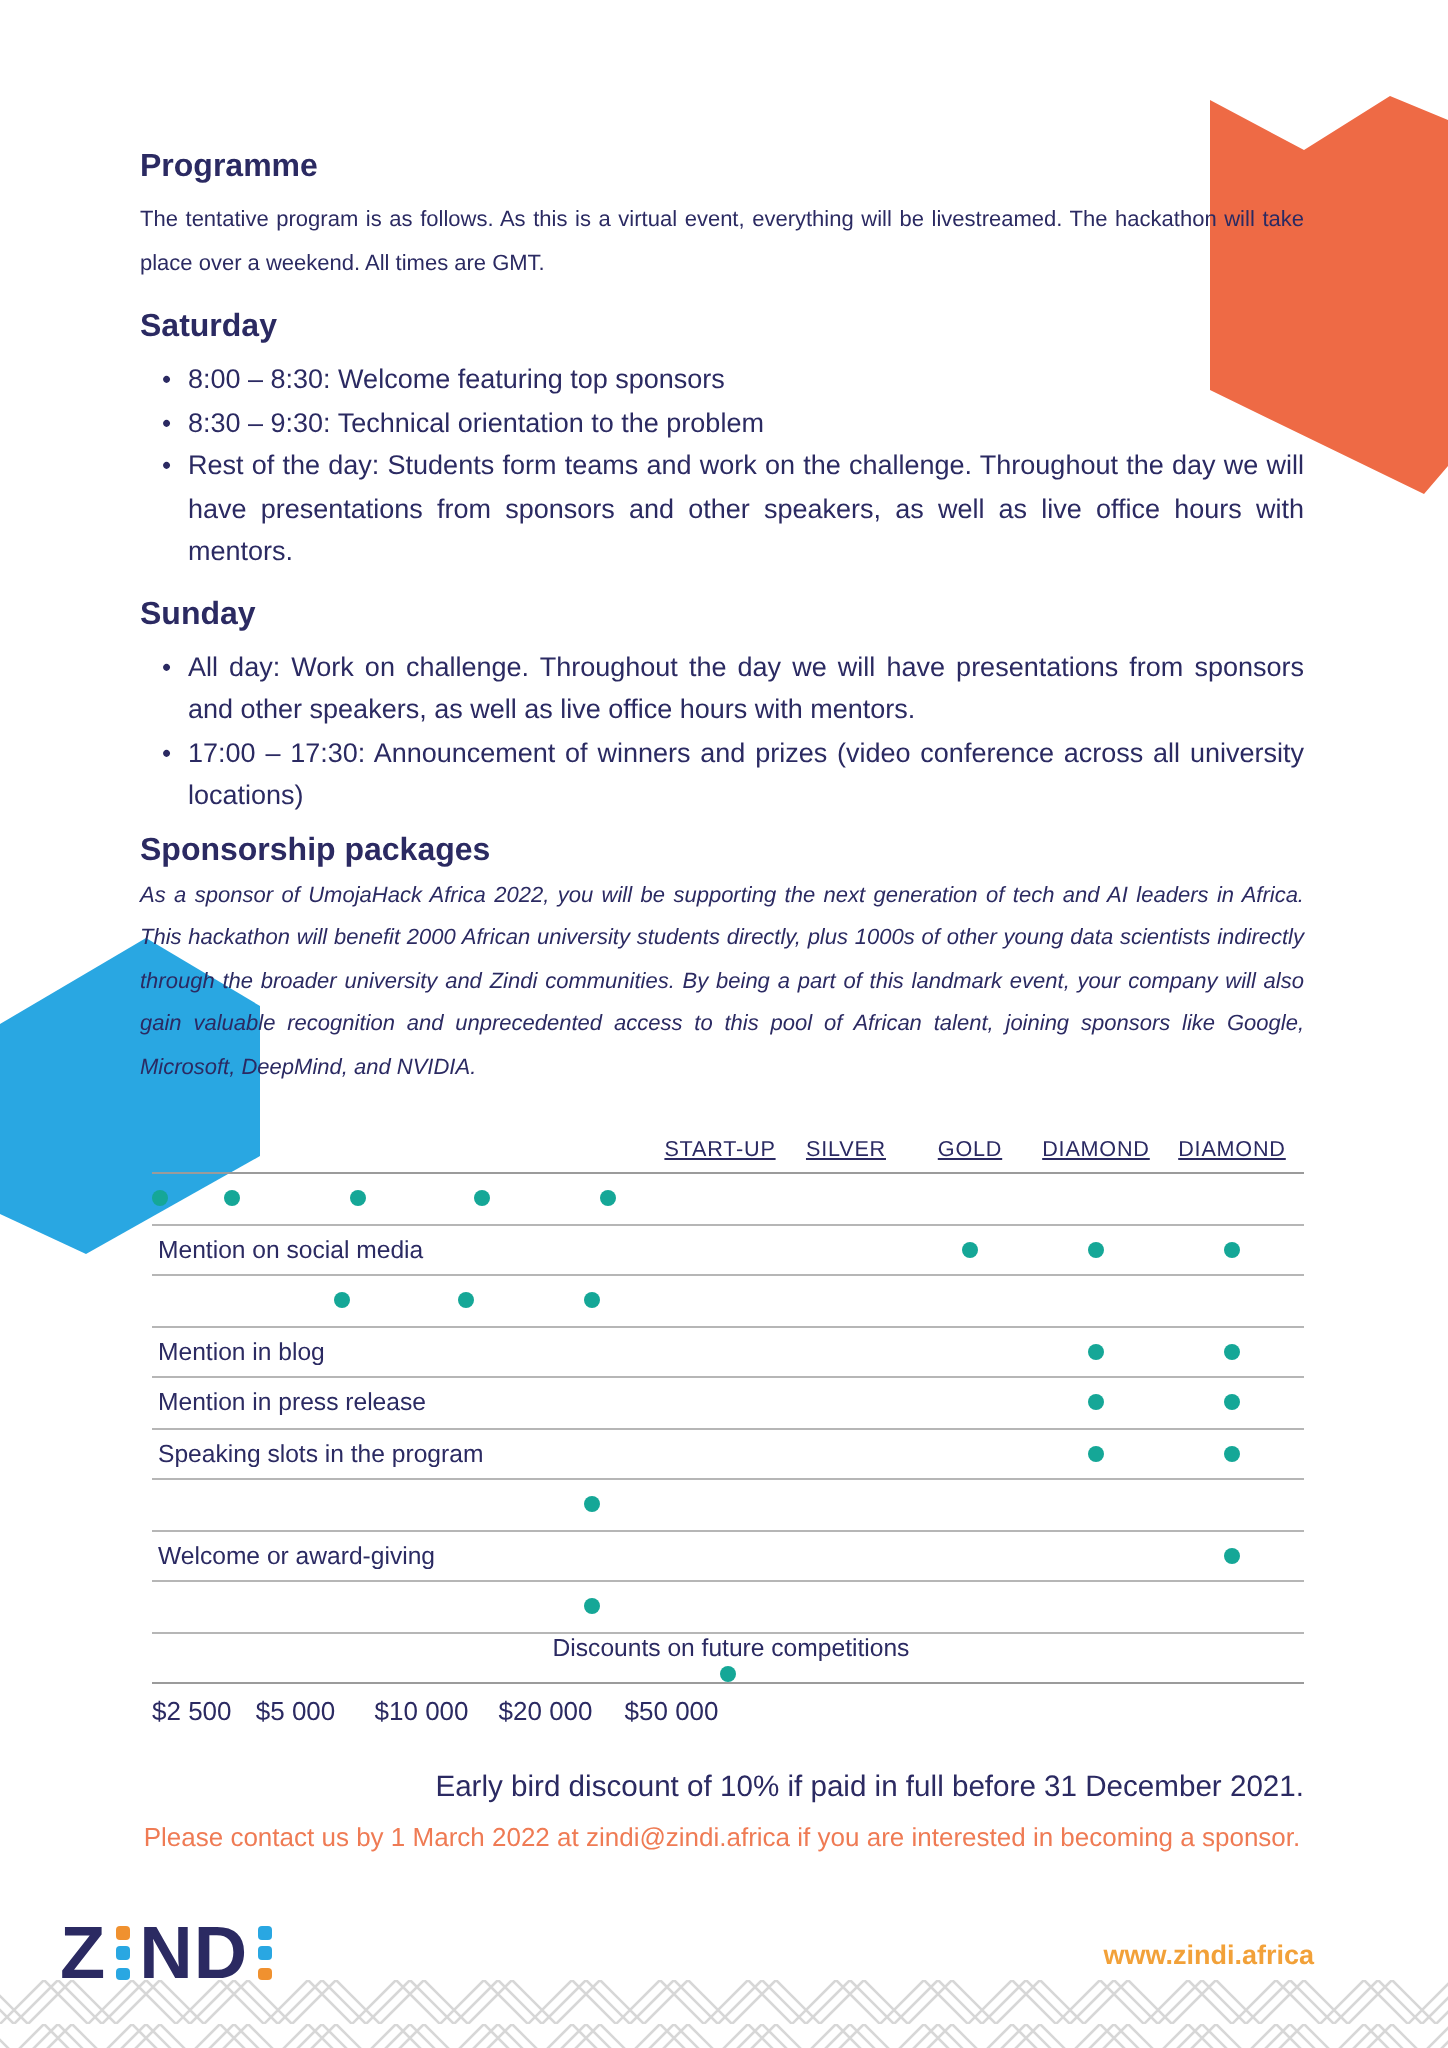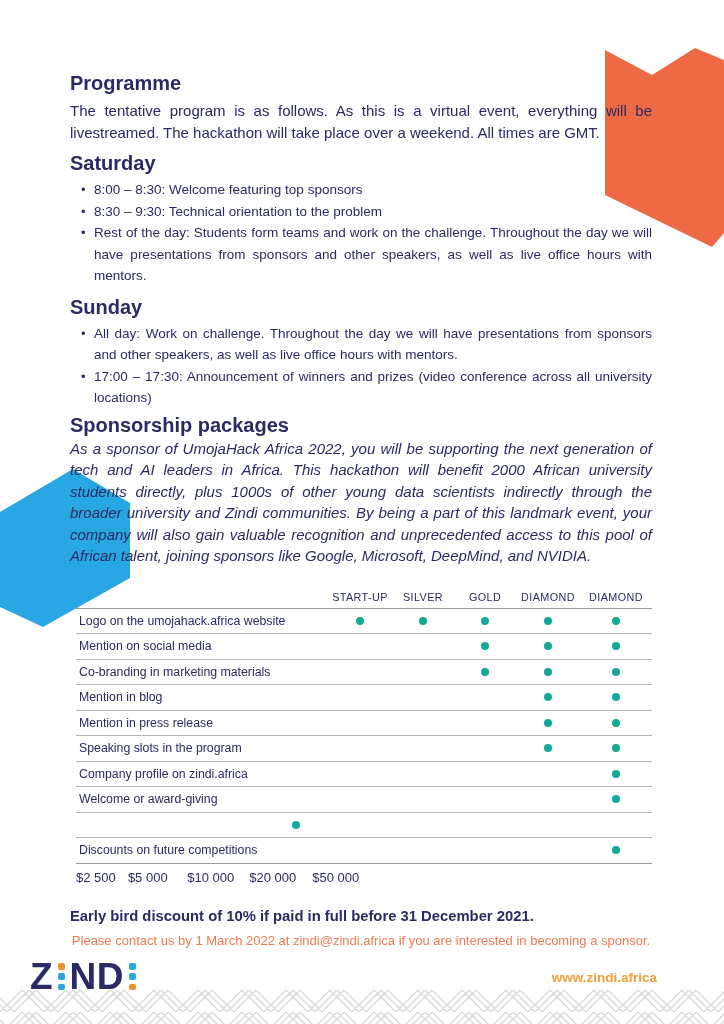--- a/index.html
+++ b/index.html
@@ -5,53 +5,53 @@
   html,body { margin:0; padding:0; background:#ffffff; }
   .page {
     position:relative; width:724px; height:1024px; overflow:hidden; background:#fff;
     font-family:"Liberation Sans","DejaVu Sans",sans-serif; color:var(--navy,#2B2A62);
   }
   .bg-shapes { position:absolute; left:0; top:0; z-index:0; }
   .orange-shape { fill:var(--orange-shape,#EE6A45); }
   .blue-shape   { fill:var(--blue-shape,#29A7E2); }
 
   .content { position:absolute; left:70px; top:74px; width:582px; z-index:1; }
-  .h { font-size:20px; font-weight:700; color:var(--navy); margin:0; line-height:19px; }
+  .h { font-size:16px; font-weight:700; color:var(--navy); margin:0; line-height:19px; }
   .first { margin-top:0; }
   .mt3{margin-top:3px;font-style:italic;} .mt7{margin-top:7px;} .mt11{margin-top:11px;}
   p.body {
-    margin:7px 0 0; font-size:15px; line-height:21.5px; color:var(--navy);
+    margin:7px 0 0; font-size:11px; line-height:21.5px; color:var(--navy);
     text-align:justify;
   }
   p.body.mt3{margin-top:3px;}
   ul.list { margin:6px 0 0; padding:0 0 0 24px; list-style:none; }
   ul.list li {
     position:relative; font-size:13.5px; line-height:21.5px; color:var(--navy); text-align:justify;
   }
   ul.list li::before { content:"•"; position:absolute; left:-13px; top:0; font-size:13px; color:var(--navy); }
 
   .pkg-table { margin:16px 0 0 6px; }
   .t-header, .t-row { display:flex; align-items:center; }
   .t-header { height:20px; align-items:flex-end; padding-bottom:5px; border-bottom:1px solid #9b9b9b; }
   .t-label { flex:1 1 auto; font-size:12.3px; color:var(--navy); padding-left:3px; white-space:nowrap; }
   .t-cell { flex:0 0 auto; display:flex; align-items:center; justify-content:center; white-space:nowrap; }
   .t-header > :nth-child(2), .t-row > :nth-child(2) { width:64px; }
   .t-header > :nth-child(3), .t-row > :nth-child(3) { width:62px; }
   .t-header > :nth-child(4), .t-row > :nth-child(4) { width:62px; }
   .t-header > :nth-child(5), .t-row > :nth-child(5) { width:64px; }
   .t-header > :nth-child(6), .t-row > :nth-child(6) { width:72px; }
-  .t-colhead { font-size:10.8px; letter-spacing:.4px; font-weight:500; color:var(--navy); }
+  .t-colhead { font-size:10.8px; letter-spacing:.4px; font-weight:500; color:var(--navy);text-decoration:underline; }
   #t-rows .t-row { height:24.5px; border-bottom:1px solid #b6b6b6; }
-  #t-rows .t-row:last-child { border-bottom-color:#9b9b9b; }
+  #t-rows .t-row:last-child { border-bottom-color:#9b9b9b;flex-direction:column; }
   .dot { width:8px; height:8px; border-radius:50%; background:var(--teal,#15A797); display:block; }
   .t-cost { height:27px; }
   .t-cost .t-label { font-size:11.4px; letter-spacing:.4px; }
   .cost-val { font-size:13px; color:var(--navy); }
 
-  p.early { margin:17px 0 0; text-align:left; font-size:14.8px; font-weight:700; color:var(--navy); }
+  p.early { margin:17px 0 0; text-align:right; font-size:14.8px; font-weight:400; color:var(--navy); }
   p.contact { margin:9px 0 0; text-align:center; font-size:13px; color:var(--contact-orange,#EF7B54); }
 
   .footer-pattern { position:absolute; left:0; bottom:0; width:724px; height:34px; z-index:0; }
   .logo { position:absolute; left:30px; top:963px; z-index:2; display:flex; align-items:flex-end; gap:5px; }
   .lg { font-size:37px; font-weight:700; line-height:28px; color:var(--navy); letter-spacing:.5px; }
   .dotcol { height:27px; margin-bottom:1px; display:flex; flex-direction:column; justify-content:space-between; }
   .d { width:6.5px; height:6.5px; border-radius:2px; display:block; }
   .d.o { background:var(--logo-orange,#F0912F); }
   .d.b { background:var(--blue-shape,#29A7E2); }
   .website { position:absolute; right:67px; top:970px; z-index:2; font-size:13.5px; font-weight:700; color:var(--website-orange,#F2A139);text-align:right; }
@@ -90,21 +90,20 @@
       <div class="t-header" id="t-header">
         <div class="t-label"></div>
       <div class="t-cell t-colhead">START-UP</div>
           <div class="t-cell t-colhead">SILVER</div>
           <div class="t-cell t-colhead">GOLD</div>
           <div class="t-cell t-colhead">DIAMOND</div>
           <div class="t-cell t-colhead">DIAMOND</div>
         </div>
       <div id="t-rows">
           <div class="t-row">
-            <div class="t-label">Logo on the umojahack.africa website</div>
             <div class="t-cell">
               <span class="dot"></span>
             </div>
             <div class="t-cell">
               <span class="dot"></span>
             </div>
             <div class="t-cell">
               <span class="dot"></span>
             </div>
             <div class="t-cell">
@@ -122,21 +121,20 @@
               <span class="dot"></span>
             </div>
             <div class="t-cell">
               <span class="dot"></span>
             </div>
             <div class="t-cell">
               <span class="dot"></span>
             </div>
           </div>
           <div class="t-row">
-            <div class="t-label">Co-branding in marketing materials</div>
             <div class="t-cell"></div>
             <div class="t-cell"></div>
             <div class="t-cell">
               <span class="dot"></span>
             </div>
             <div class="t-cell">
               <span class="dot"></span>
             </div>
             <div class="t-cell">
               <span class="dot"></span>
@@ -172,21 +170,20 @@
             <div class="t-cell"></div>
             <div class="t-cell"></div>
             <div class="t-cell">
               <span class="dot"></span>
             </div>
             <div class="t-cell">
               <span class="dot"></span>
             </div>
           </div>
           <div class="t-row">
-            <div class="t-label">Company profile on zindi.africa</div>
             <div class="t-cell"></div>
             <div class="t-cell"></div>
             <div class="t-cell"></div>
             <div class="t-cell"></div>
             <div class="t-cell">
               <span class="dot"></span>
             </div>
           </div>
           <div class="t-row">
             <div class="t-label">Welcome or award-giving</div>

